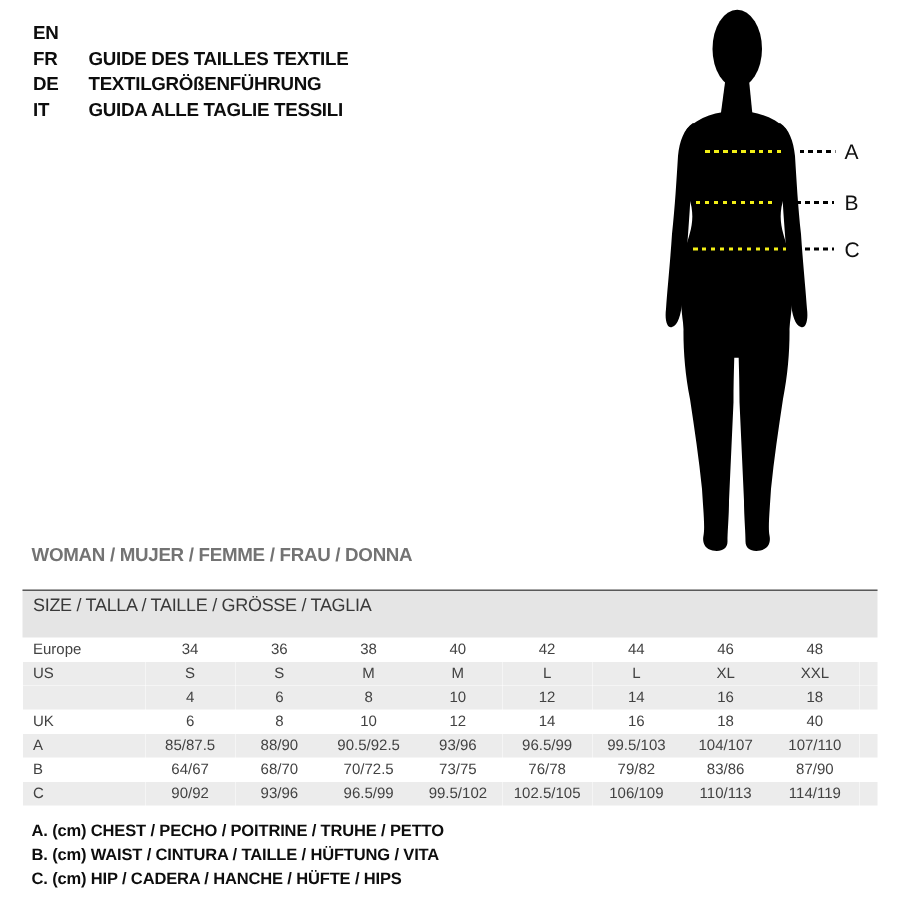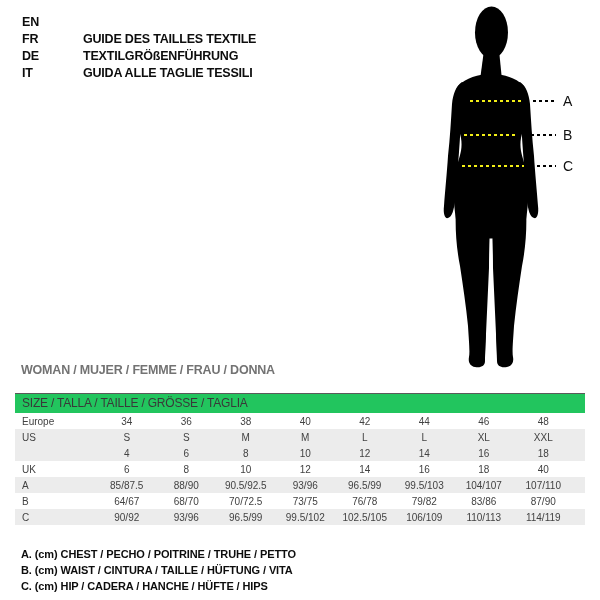--- a/index.html
+++ b/index.html
@@ -3,21 +3,21 @@
 <meta charset="utf-8">
 <style>
   html,body{margin:0;padding:0;background:#fff;}
   .canvas{
     position:relative;width:600px;height:600px;background:#ffffff;
     font-family:"Liberation Sans",sans-serif;overflow:hidden;
   }
 
   
   .lang-list{position:absolute;left:22px;top:14px;}
-  .lang-row{display:flex;height:17px;line-height:17px;gap:24px;}
+  .lang-row{display:flex;height:17px;line-height:17px;}
   .lang-code{width:37px;font-weight:bold;font-size:12.5px;color:#0d0d0d;letter-spacing:-0.2px;}
   .lang-label{font-weight:bold;font-size:12.5px;color:#0d0d0d;letter-spacing:-0.2px;white-space:nowrap;}
 
   
   .figure{position:absolute;left:400px;top:0;width:200px;height:378px;}
   .figure svg{position:absolute;left:0;top:0;}
   .dash{position:absolute;height:2px;}
   .dash.yellow{background:repeating-linear-gradient(to right,#f2ee16 0 3px,transparent 3px 6px);}
   .dash.dark{background:repeating-linear-gradient(to right,#000 0 3px,transparent 3px 6px);}
   .dash-a-body{left:70px;top:100px;width:52px;}
@@ -28,21 +28,21 @@
   .dash-c-conn{left:131px;top:165px;width:25px;}
   .marker-label{position:absolute;left:163px;font-size:14px;color:#101010;}
   .marker-label.a{top:93px;}
   .marker-label.b{top:127px;}
   .marker-label.c{top:158px;}
 
   
   .size-title{position:absolute;left:21px;top:363px;font-size:12.5px;font-weight:bold;color:#737373;letter-spacing:-0.2px;}
   .size-table-wrap{position:absolute;left:15px;top:393px;width:570px;}
   .size-header{
-    height:20px;line-height:19px;background:#22c55e;border-top:1px solid #5a5a5a;
+    height:32px;line-height:19px;background:#e5e5e5;border-top:1px solid #5a5a5a;
     color:#393939;font-size:12px;padding-left:7px;box-sizing:border-box;letter-spacing:-0.2px;
   }
   table.size-table{border-collapse:collapse;table-layout:fixed;width:570px;font-size:10px;color:#424242;}
   table.size-table td{height:16px;padding:0;text-align:center;white-space:nowrap;overflow:hidden;}
   table.size-table td.row-label{text-align:left;padding-left:7px;}
   tr.shaded{background:#ececec;margin-top:48px;}
   col.c-label{width:82px;} col.c-size{width:59.5px;} col.c-fill{width:12px;}
 
   
   .legend{position:absolute;left:21px;top:546px;}

